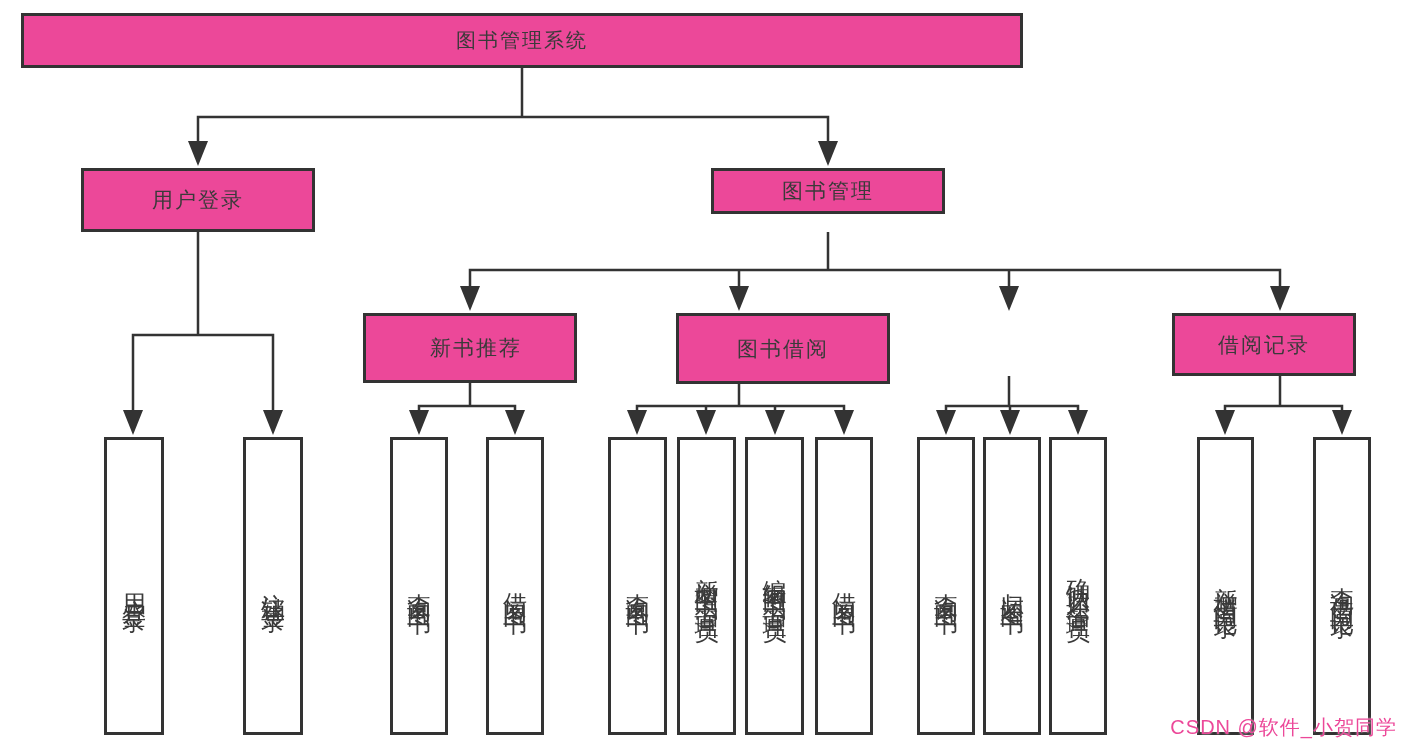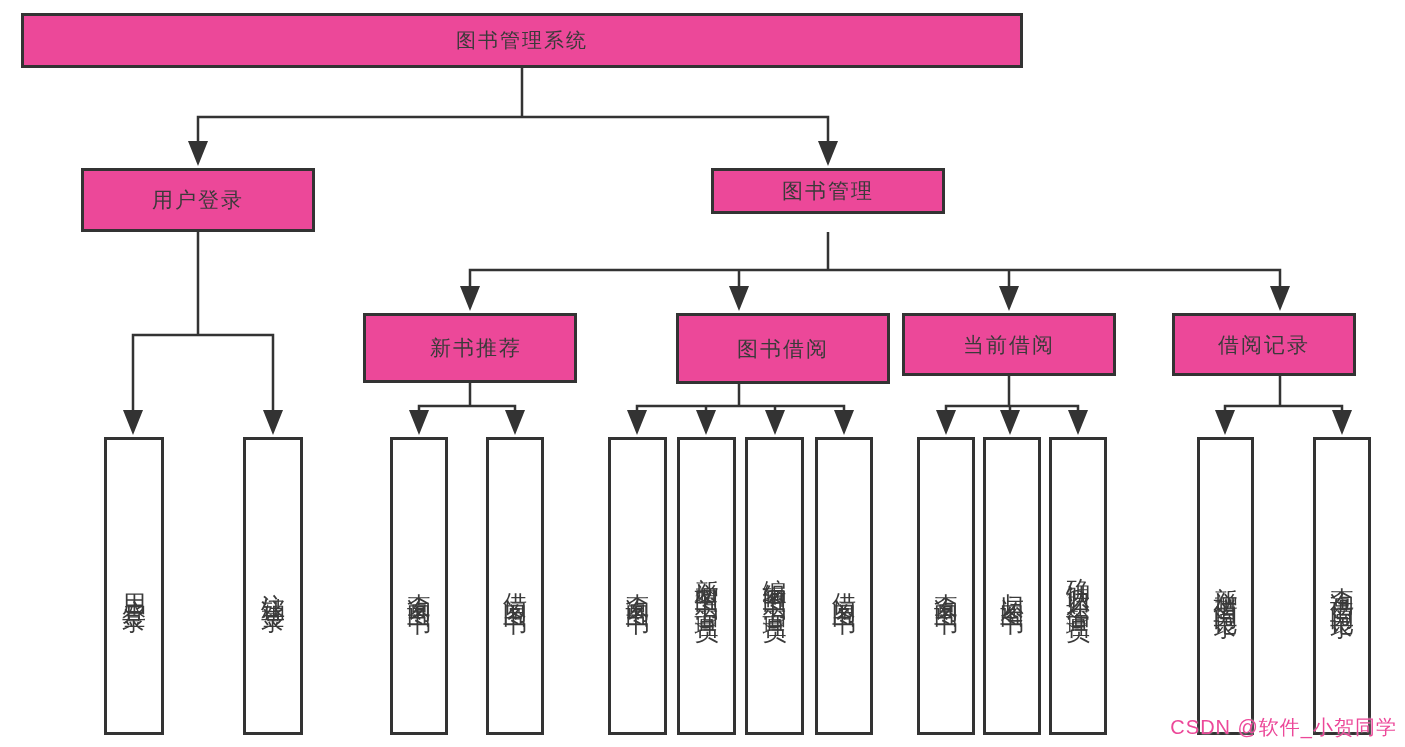--- a/index.html
+++ b/index.html
@@ -120,21 +120,20 @@
     </g>
   </svg>
 
   <div class="hnode root">图书管理系统</div>
 
   <div class="hnode n2-0">用户登录</div>
   <div class="hnode n2-1">图书管理</div>
 
   <div class="hnode n3-0">新书推荐</div>
   <div class="hnode n3-1">图书借阅</div>
-  <div class="hnode n3-2">当前借阅</div>
   <div class="hnode n3-3">借阅记录</div>
 
   <div class="leaf l0">
       <span>用户登录</span>
     </div>
   <div class="leaf l1">
       <span>注销登录</span>
     </div>
   <div class="leaf l2">
       <span>查询图书</span>

